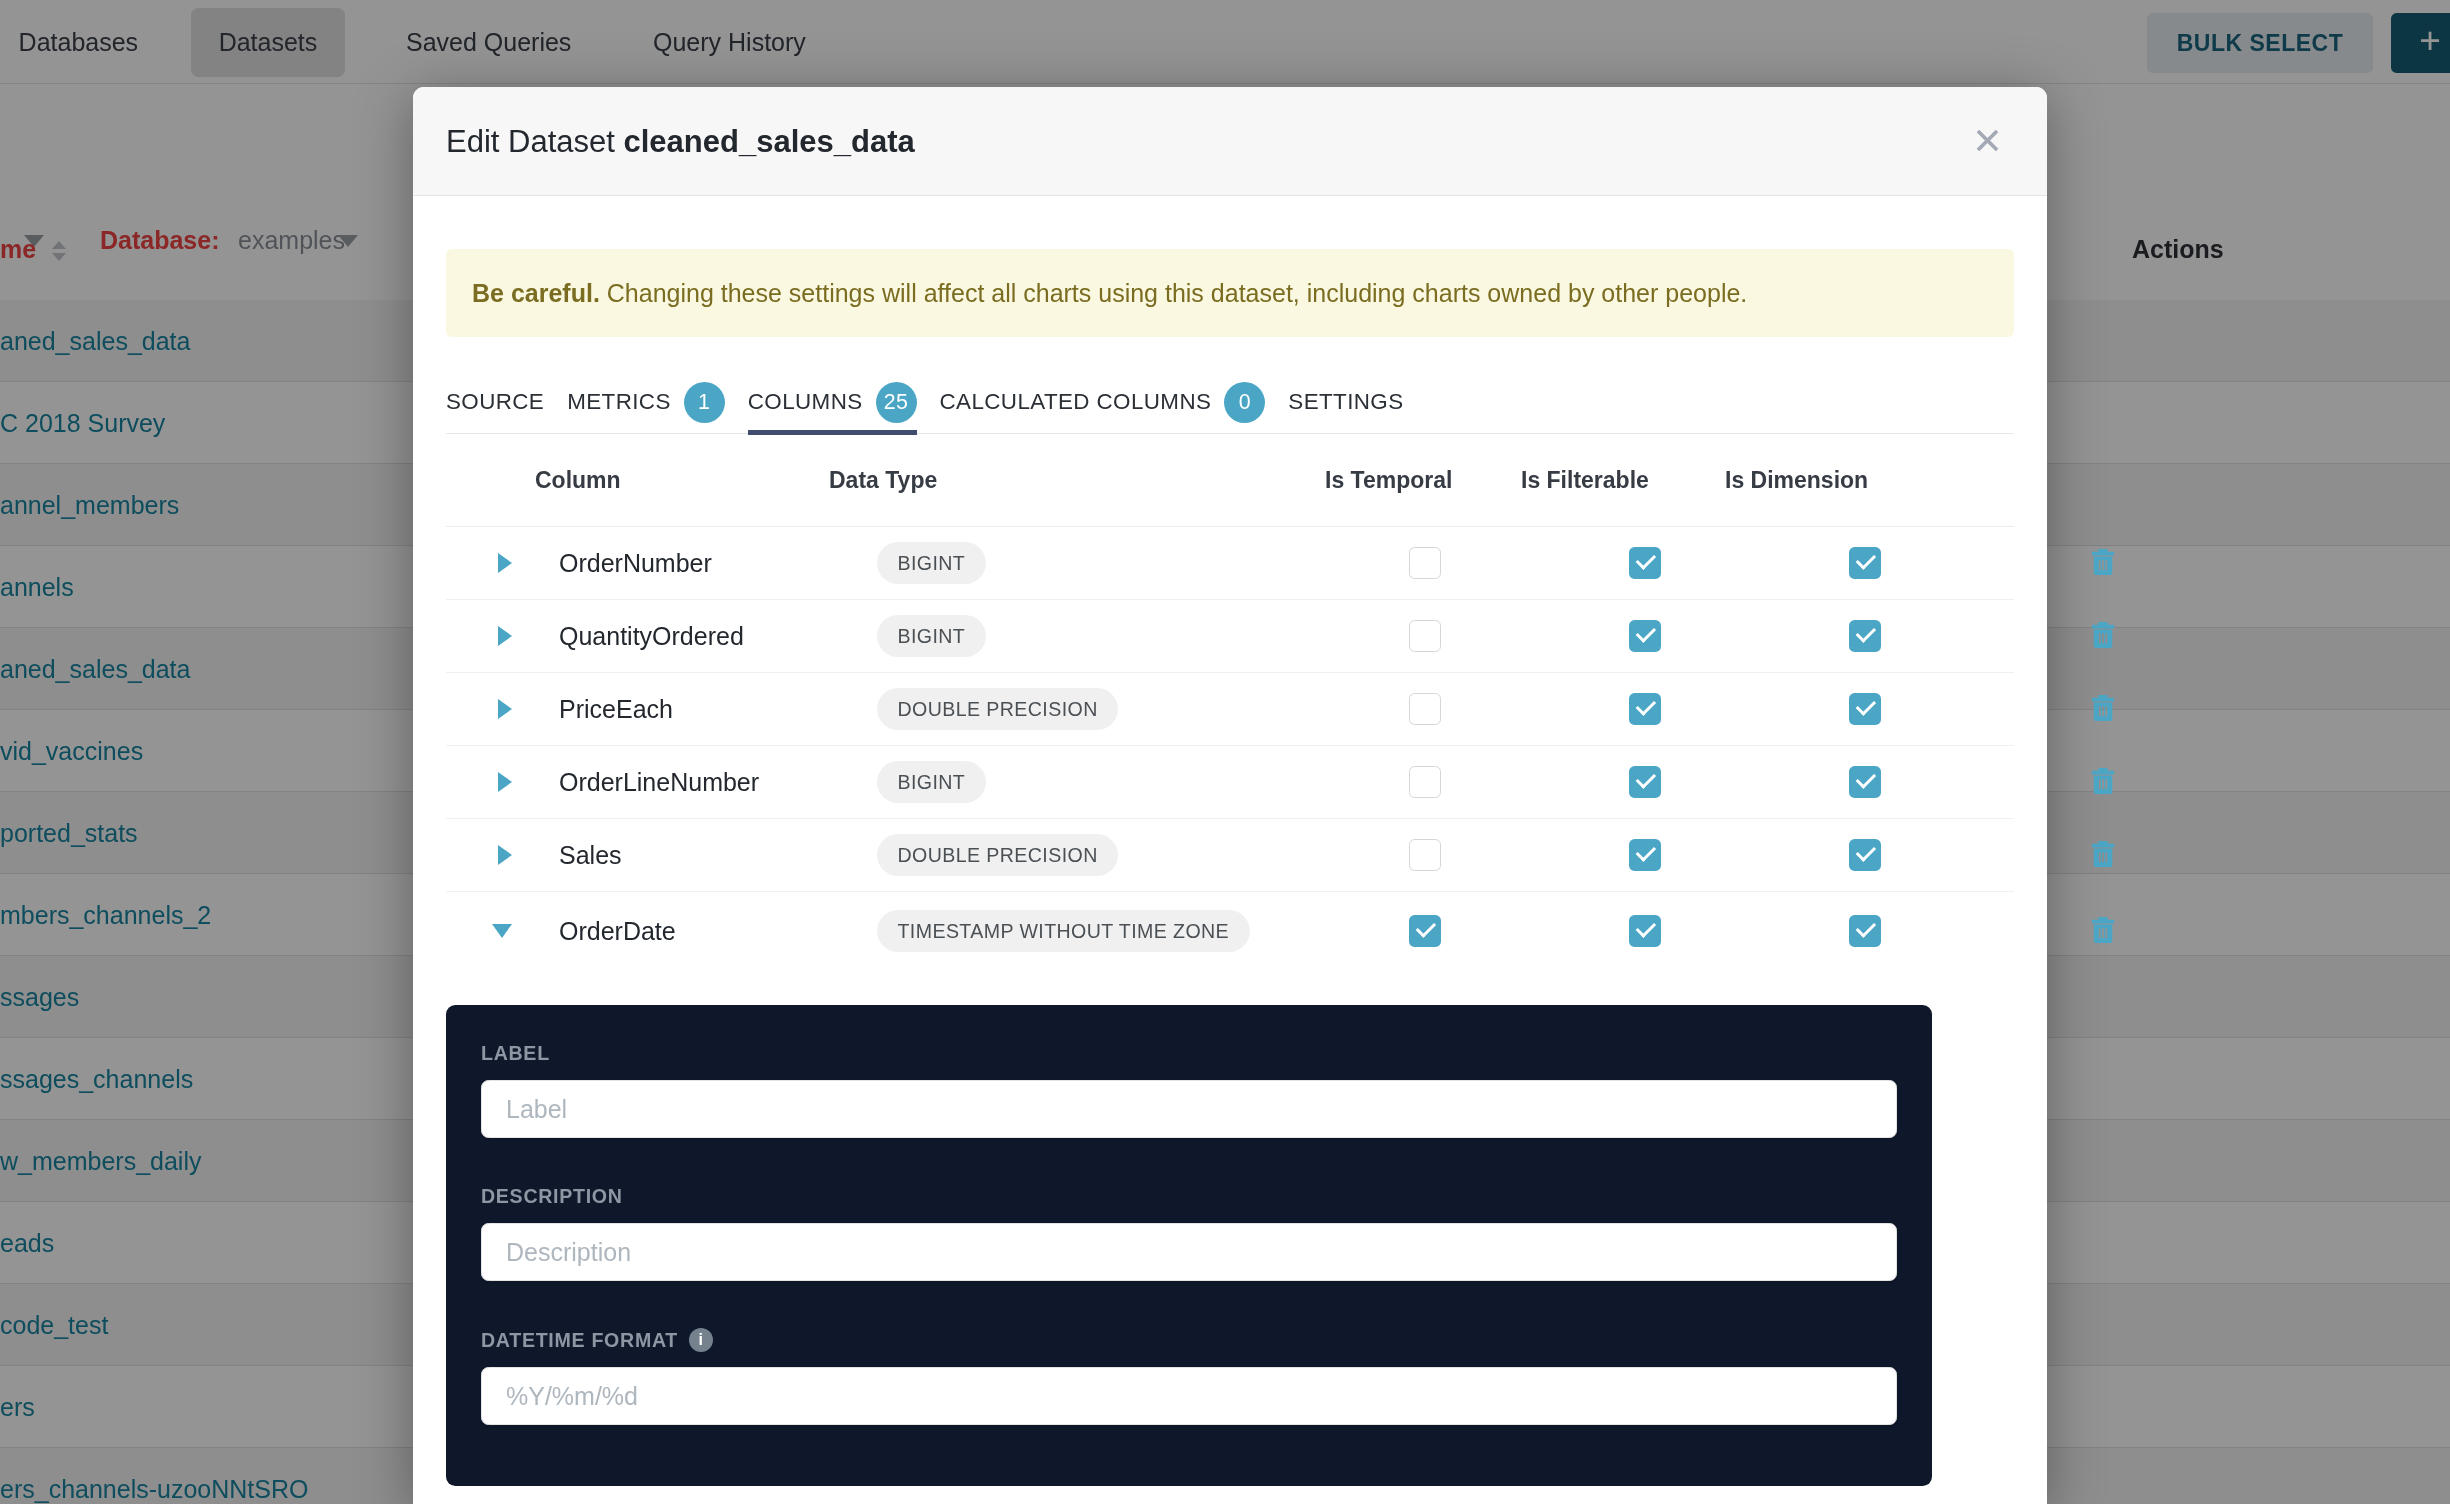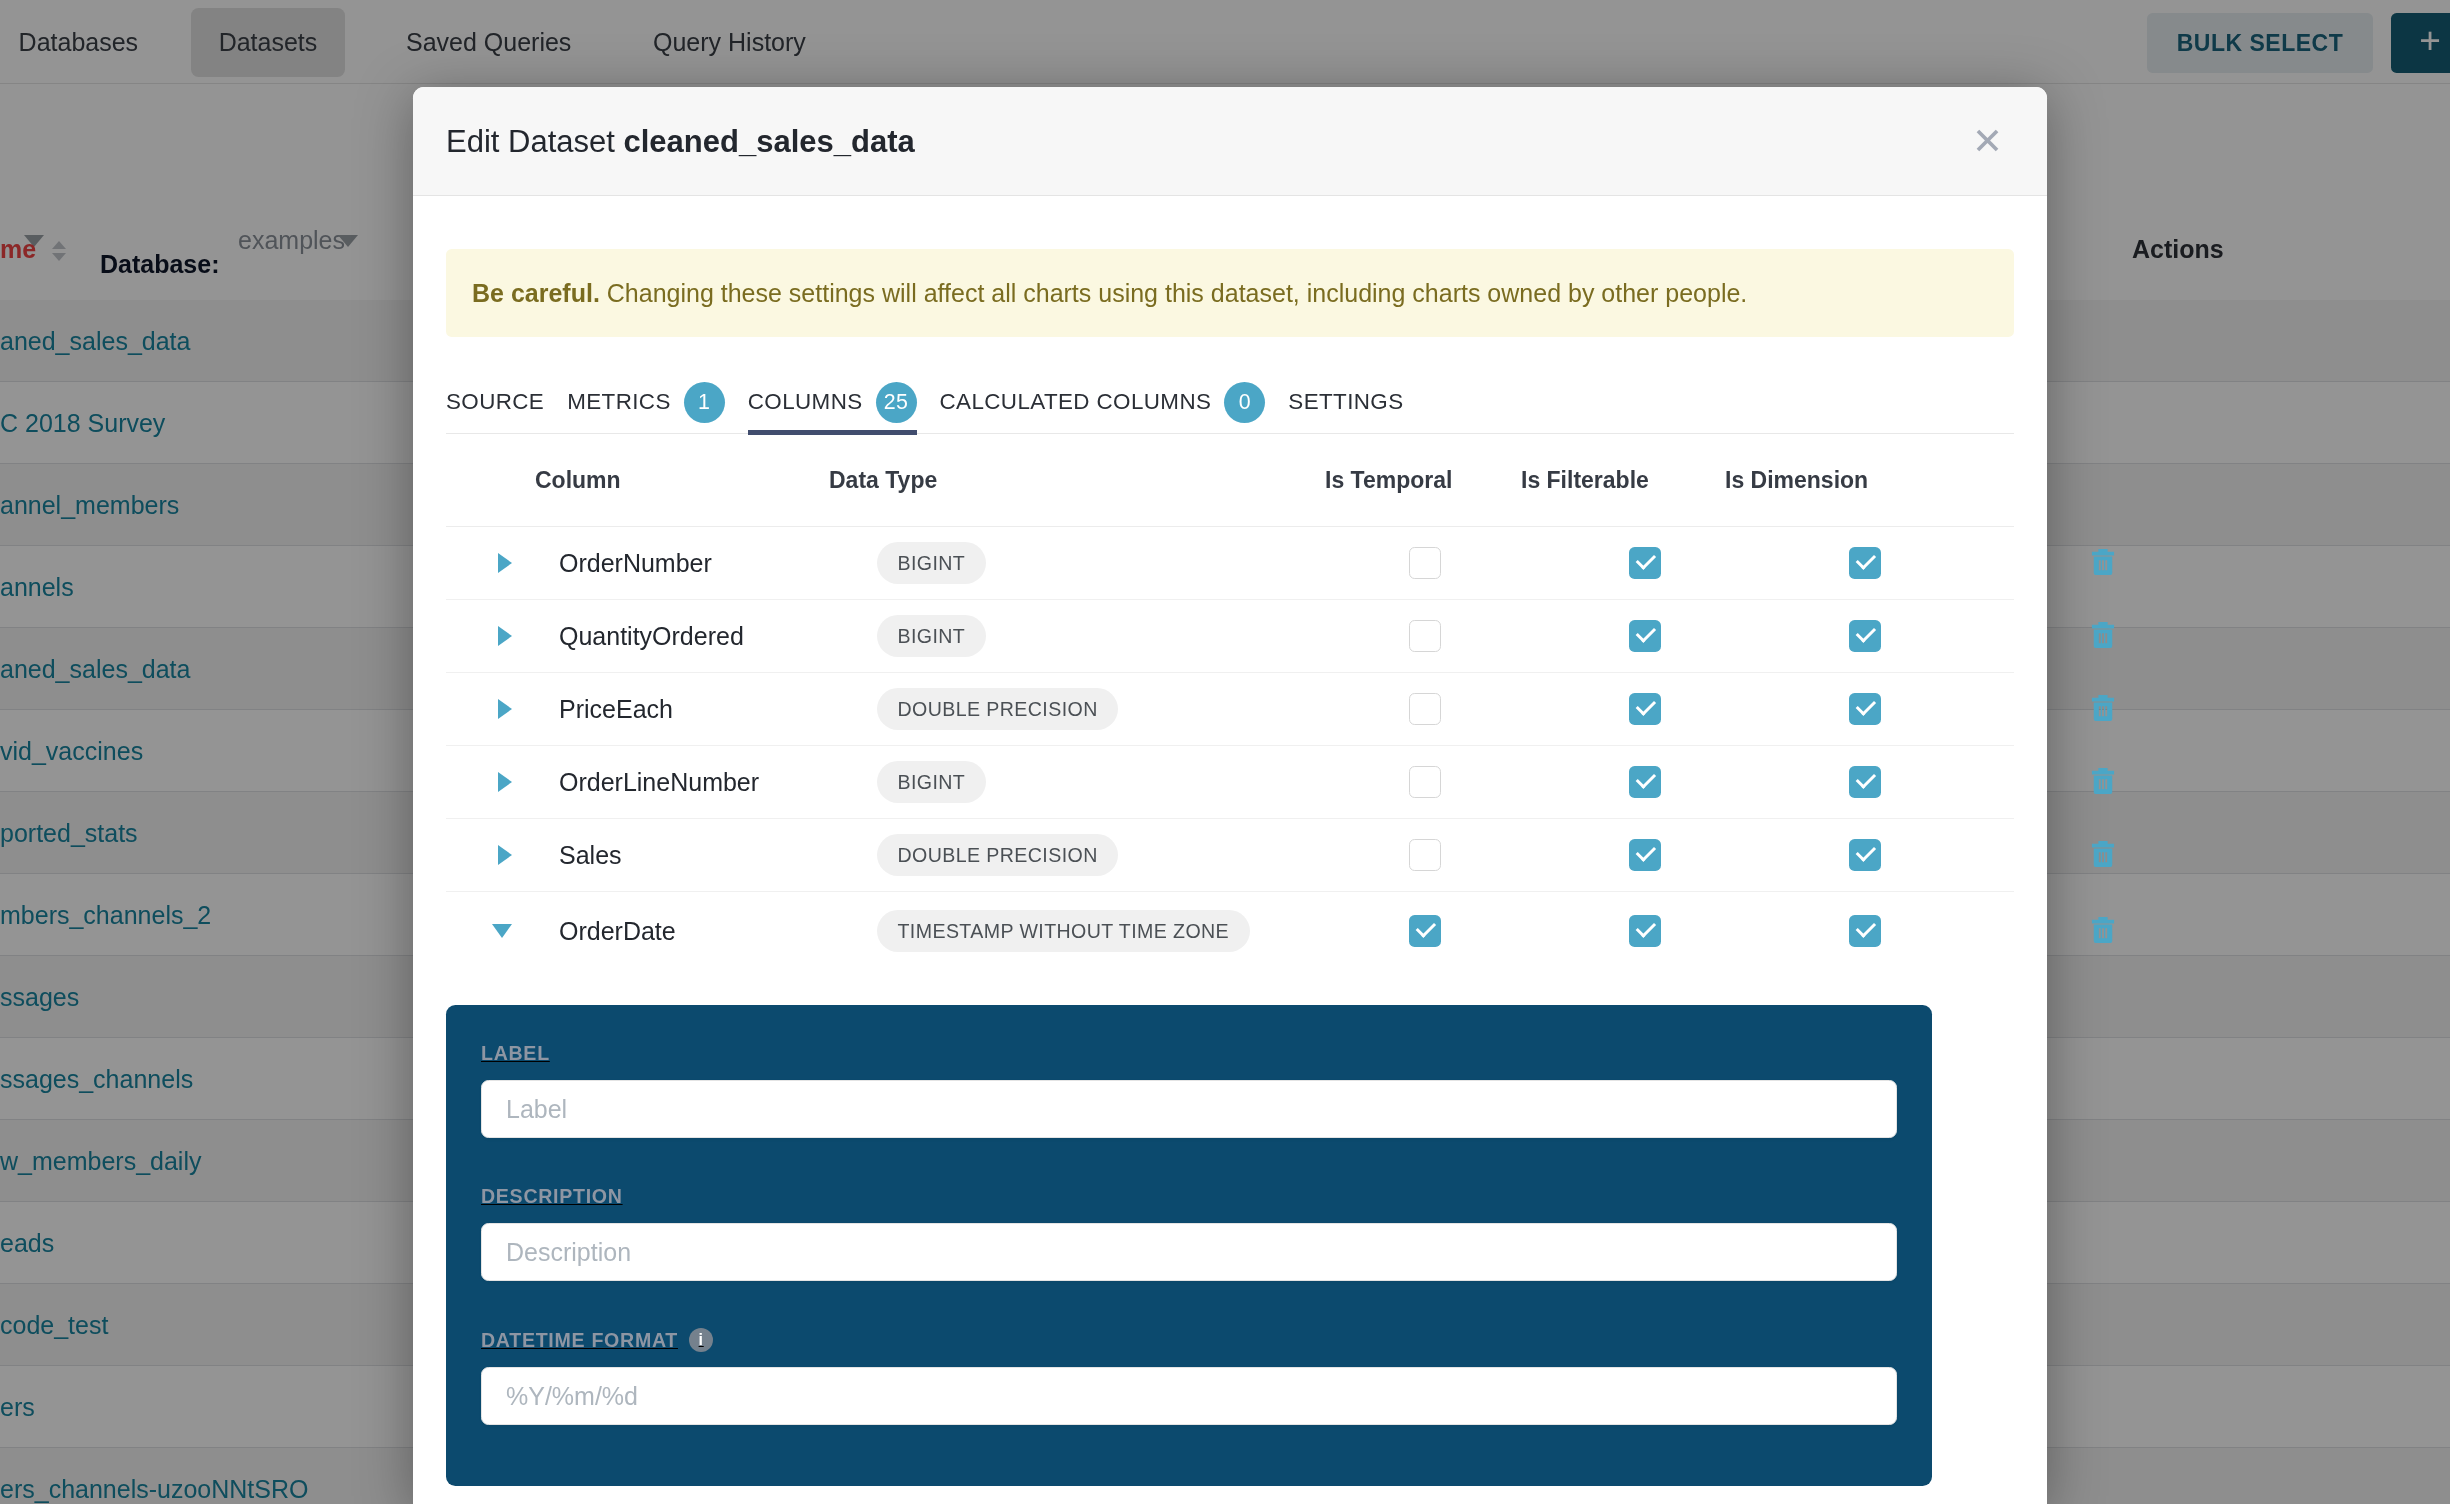--- a/index.html
+++ b/index.html
@@ -9,21 +9,21 @@
   
   .navbar{position:absolute;left:0;top:0;width:2450px;height:84px;background:#fff;border-bottom:0.9px solid #e6e6e6;}
   .nav-item{position:absolute;top:0;height:84px;line-height:84px;font-size:25px;color:#3b4048;cursor:pointer;}
   .nav-pill{position:absolute;left:191px;top:7.5px;width:154px;height:69px;background:#e2e2e2;border-radius:7.5px;text-align:center;line-height:69px;font-size:25px;color:#3b4048;cursor:pointer;}
   .btn-bulk{position:absolute;left:2147px;top:13px;width:226px;height:60px;border-radius:5.6px;background:#e7eef2;color:#1a657e;font-size:23px;font-weight:bold;letter-spacing:0.5px;text-align:center;line-height:60px;cursor:pointer;}
   .btn-plus{position:absolute;left:2391px;top:13px;width:78px;height:60px;border-radius:5.6px;background:var(--plus-bg);color:#fff;font-size:37px;text-align:center;line-height:56px;cursor:pointer;}
 
   .filterbar{position:absolute;left:0;top:84px;width:2450px;height:117px;background:#fff;}
   .caret-down{display:inline-block;width:0;height:0;border-left:10.3px solid transparent;border-right:10.3px solid transparent;border-top:12px solid #9aa0a6;}
   .fb-caret1{position:absolute;left:24px;top:151px;}
-  .fb-label{position:absolute;left:100px;top:142px;font-size:25px;font-weight:bold;color:#0f172a;margin-top:24px;}
+  .fb-label{position:absolute;left:100px;top:142px;font-size:25px;font-weight:bold;color:#ef4444;}
   .fb-value{position:absolute;left:238px;top:142px;font-size:25px;color:#8b9199;}
   .fb-caret2{position:absolute;left:338px;top:151px;}
 
   .bg-header-name{position:absolute;left:0px;top:235px;font-size:25px;font-weight:bold;color:#ef4444;}
   .sort-icon{position:absolute;left:52px;top:241px;}
   .sort-icon span{display:block;width:0;height:0;border-left:7.5px solid transparent;border-right:7.5px solid transparent;}
   .sort-up{border-bottom:8.4px solid #c3c7cc;margin-bottom:3.7px;}
   .sort-dn{border-top:8.4px solid #c3c7cc;}
   .bg-header-actions{position:absolute;left:2132px;top:235px;font-size:25px;font-weight:bold;color:#2d3138;}
 
@@ -63,21 +63,21 @@
   .col-name{font-size:25px;color:#23272e;}
   .type-pill{display:inline-block;background:#f0f0f0;border-radius:24px;padding:9.3px 20.5px;font-size:19.6px;color:#4b5055;letter-spacing:0.4px;white-space:nowrap;}
   .cb-cell{padding-left:51px;}
   .checkbox{width:32px;height:32px;border-radius:5.6px;cursor:pointer;position:relative;}
   .checkbox.unchecked{background:#fff;border:1.9px solid #d6d6d6;}
   .checkbox.checked{background:var(--primary);}
   .checkbox.checked:after{content:"";position:absolute;left:7.5px;top:6.5px;width:15px;height:8.4px;border-left:3.7px solid #fff;border-bottom:3.7px solid #fff;transform:rotate(-45deg);}
   .trash-cell{padding-left:73px;}
   .trash-icon{color:var(--primary);cursor:pointer;display:inline-block;}
 
-  .detail-panel{margin-top:35px;width:1486px;height:481px;background:#0c4a6e;border-radius:9.3px;padding:37px 35px;text-decoration:underline;}
+  .detail-panel{margin-top:35px;width:1486px;height:481px;background:#0f172a;border-radius:9.3px;padding:37px 35px;}
   .field-label{font-size:19.6px;font-weight:bold;color:#8e96a3;letter-spacing:0.7px;margin-bottom:15px;display:flex;align-items:center;gap:11.2px;}
   .info-icon{width:24px;height:24px;border-radius:50%;background:#75818d;color:#fff;font-size:16px;font-weight:bold;display:inline-flex;align-items:center;justify-content:center;font-style:normal;}
   .field-input{width:100%;height:58px;border:1.9px solid #e4e4e4;border-radius:7.5px;background:#fff;padding:0 24px;font-size:25px;color:#3b4048;box-shadow:0 1.9px 2.8px rgba(0,0,0,.04);outline:none;}
   .field-input::placeholder{color:#aeb6be;}
   .field-gap{height:47px;}
 </style>
 </head>
 <body>
 
 <div id="stage">

